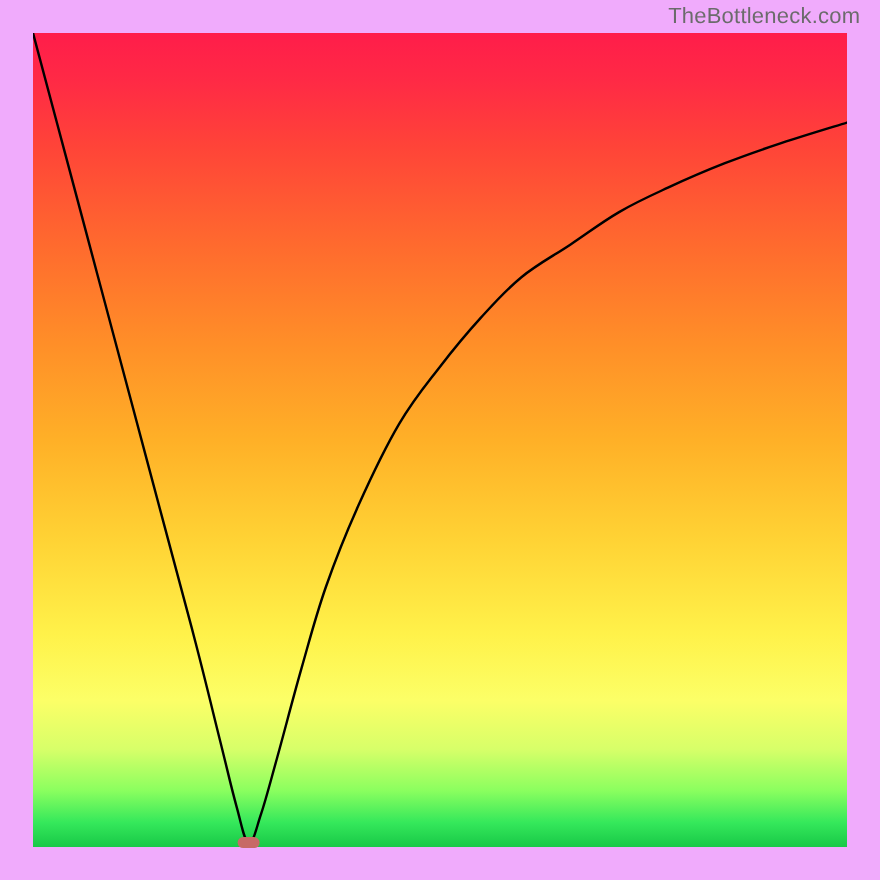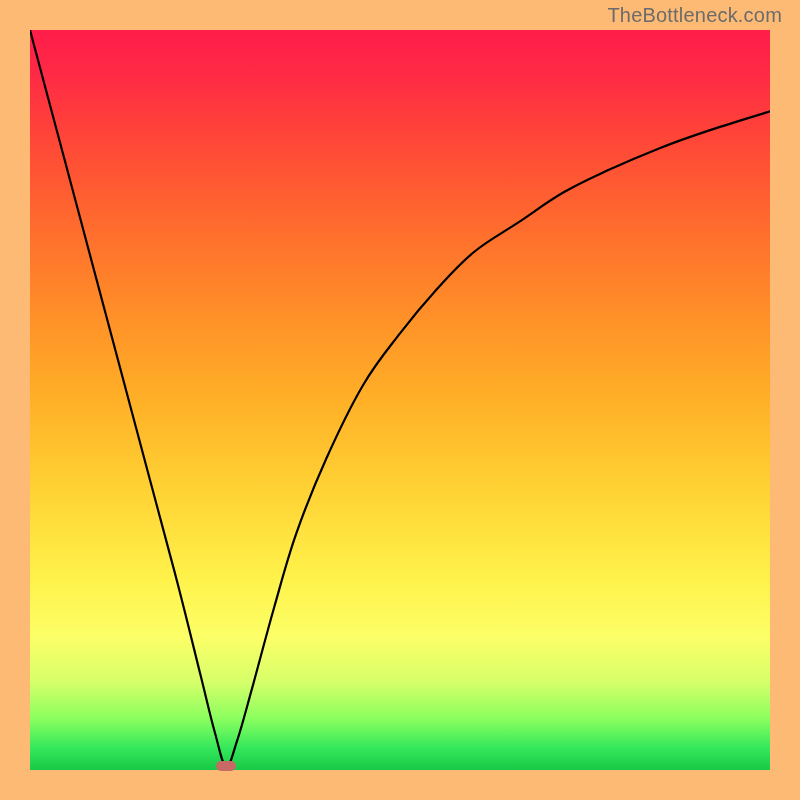--- a/index.html
+++ b/index.html
@@ -10,21 +10,21 @@
     background: #000;
     overflow: hidden;
     font-family: Arial, Helvetica, sans-serif;
   }
   .frame {
     position: absolute;
     top: 0;
     left: 0;
     width: 800px;
     height: 800px;
-    background: #fdba74;
+    background: #f0abfc;
   }
   .plot {
     position: absolute;
     top: 30px;
     left: 30px;
     width: 740px;
     height: 740px;
   }
   .gradient {
     position: absolute;

